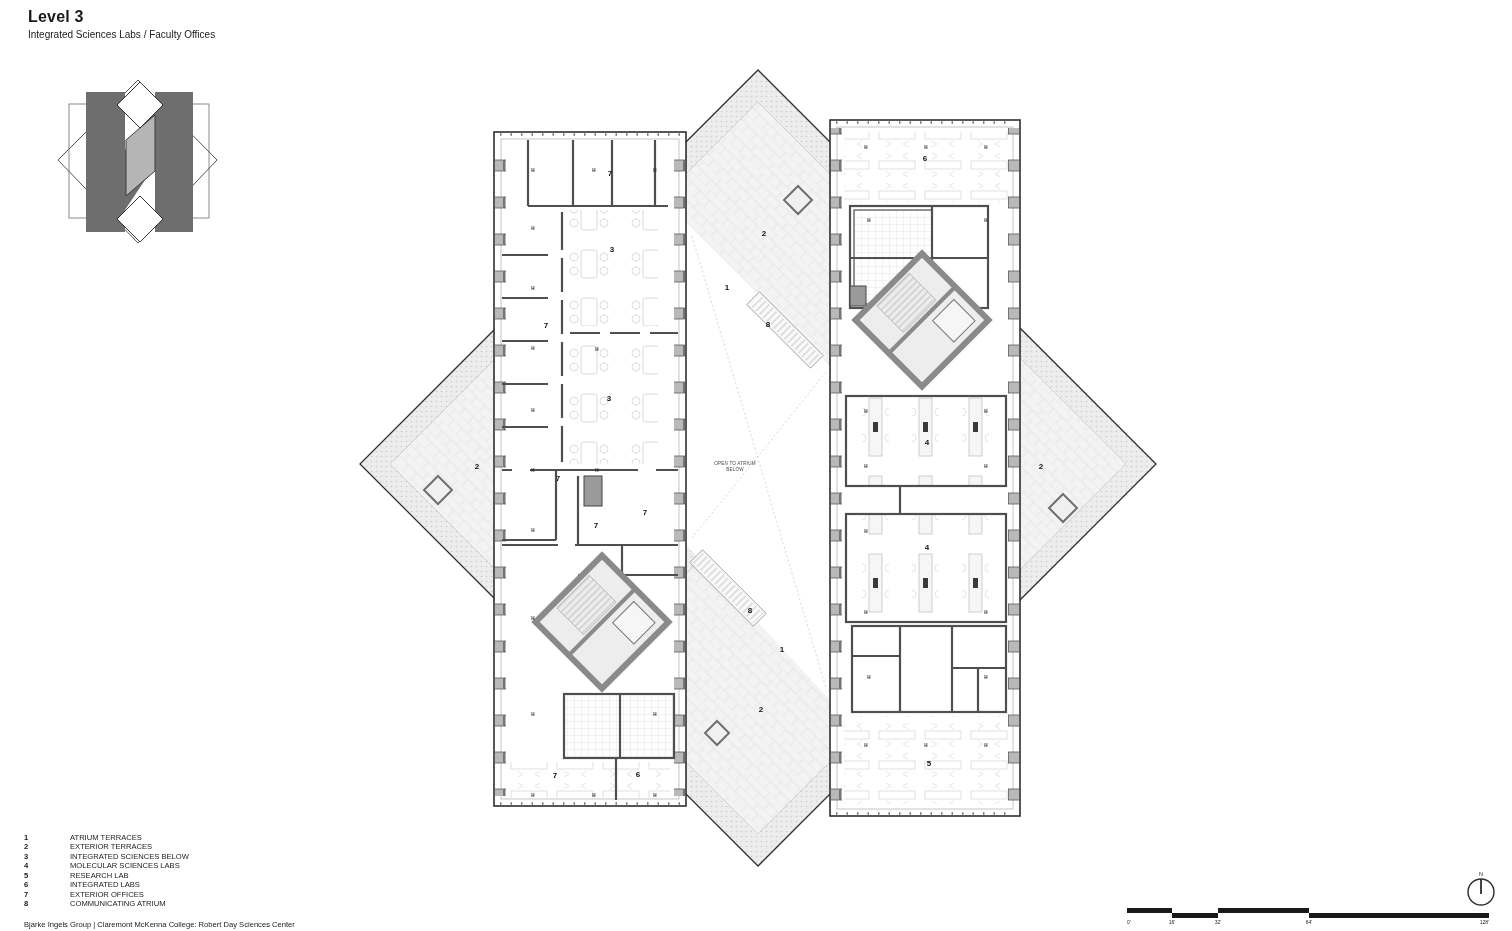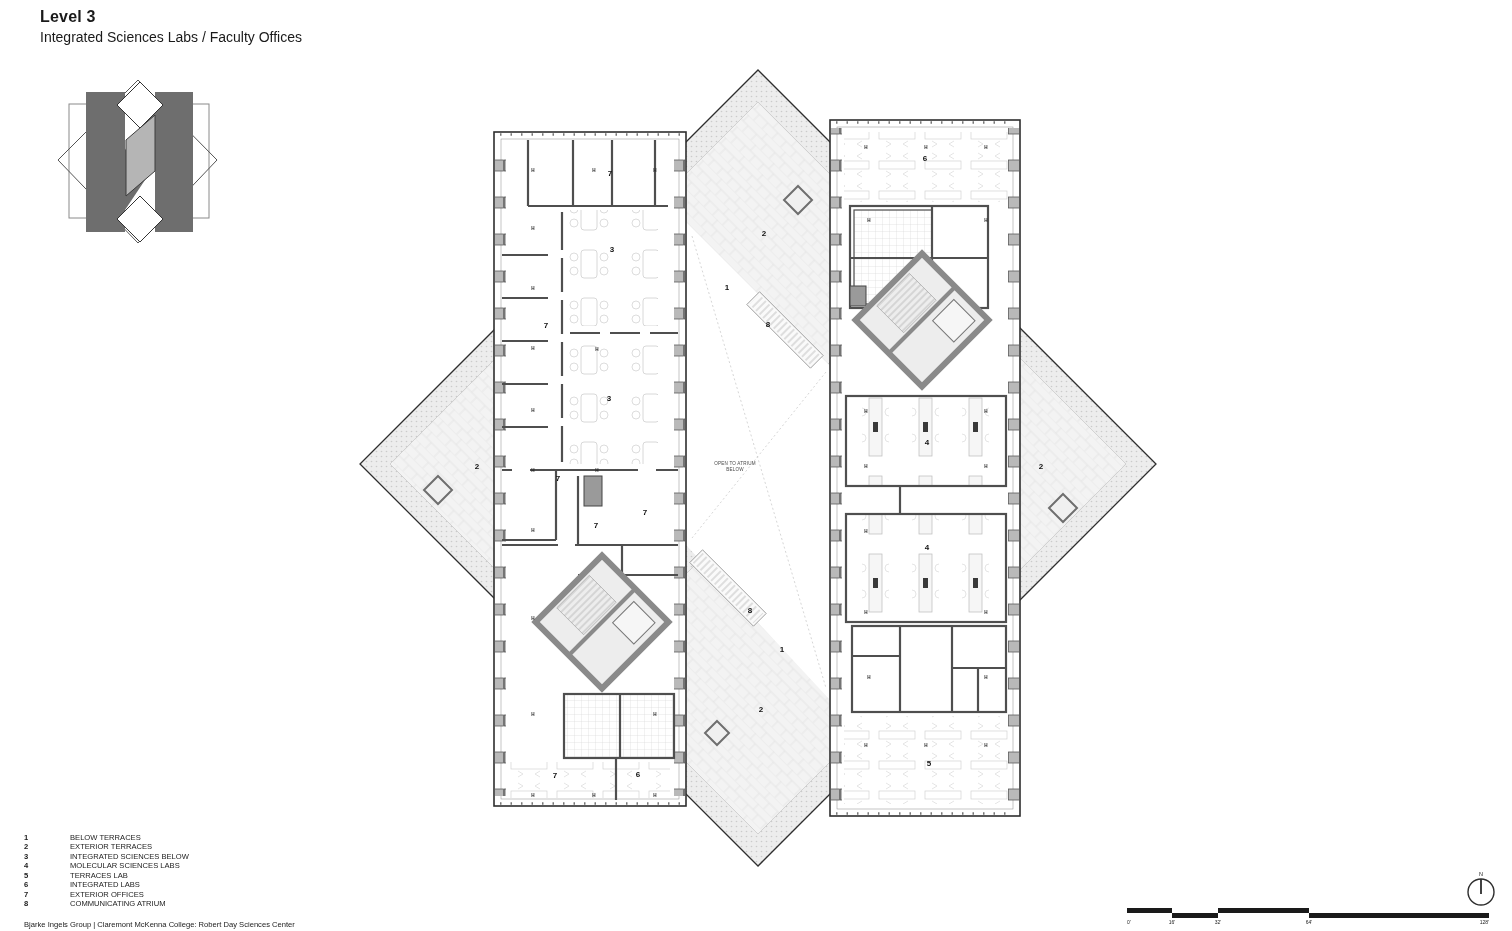--- a/index.html
+++ b/index.html
@@ -1,20 +1,20 @@
 <!DOCTYPE html>
 <html><head>
 <meta charset="utf-8">
 <style>
   html,body{margin:0;padding:0;background:#ffffff;}
   body{width:1512px;height:931px;position:relative;overflow:hidden;
        font-family:"Liberation Sans", sans-serif;color:#1a1a1a;}
-  .header{position:absolute;left:40px;top:8px;}
+  .header{position:absolute;left:28px;top:8px;}
   .header h1{margin:0;font-size:16px;font-weight:bold;letter-spacing:.2px;}
-  .header .sub{margin-top:3px;font-size:14px;}
+  .header .sub{margin-top:3px;font-size:10px;}
   .legend{position:absolute;left:24px;top:833px;font-size:7.6px;line-height:9.45px;}
   .lg-row{white-space:nowrap;}
   .lg-num{display:inline-block;width:46px;font-weight:bold;}
   .credit{position:absolute;left:24px;top:920px;font-size:7.6px;}
   svg{position:absolute;left:0;top:0;}
   text{font-family:"Liberation Sans", sans-serif;}
   .room-lbl{font-size:8px;font-weight:bold;fill:#111;}
   .h-tag{font-size:4.6px;font-weight:bold;fill:#222;}
   .note{font-size:4.6px;fill:#4a4a4a;letter-spacing:.2px;}
   .tick-lbl{font-size:5px;fill:#222;}
@@ -22,25 +22,25 @@
 </style>
 </head>
 <body>
 
 <div class="header">
   <h1>Level 3</h1>
   <div class="sub">Integrated Sciences Labs / Faculty Offices</div>
 </div>
 
 <div class="legend">
-  <div class="lg-row"><span class="lg-num">1</span><span>BELOW TERRACES</span></div>
+  <div class="lg-row"><span class="lg-num">1</span><span>ATRIUM TERRACES</span></div>
   <div class="lg-row"><span class="lg-num">2</span><span>EXTERIOR TERRACES</span></div>
   <div class="lg-row"><span class="lg-num">3</span><span>INTEGRATED SCIENCES BELOW</span></div>
   <div class="lg-row"><span class="lg-num">4</span><span>MOLECULAR SCIENCES LABS</span></div>
-  <div class="lg-row"><span class="lg-num">5</span><span>TERRACES LAB</span></div>
+  <div class="lg-row"><span class="lg-num">5</span><span>RESEARCH LAB</span></div>
   <div class="lg-row"><span class="lg-num">6</span><span>INTEGRATED LABS</span></div>
   <div class="lg-row"><span class="lg-num">7</span><span>EXTERIOR OFFICES</span></div>
   <div class="lg-row"><span class="lg-num">8</span><span>COMMUNICATING ATRIUM</span></div>
 </div>
 
 <div class="credit">Bjarke Ingels Group | Claremont McKenna College: Robert Day Sciences Center</div>
 
 <svg width="1512" height="931" viewBox="0 0 1512 931">
   <defs>
     <pattern id="colv" width="12" height="37" patternUnits="userSpaceOnUse">

